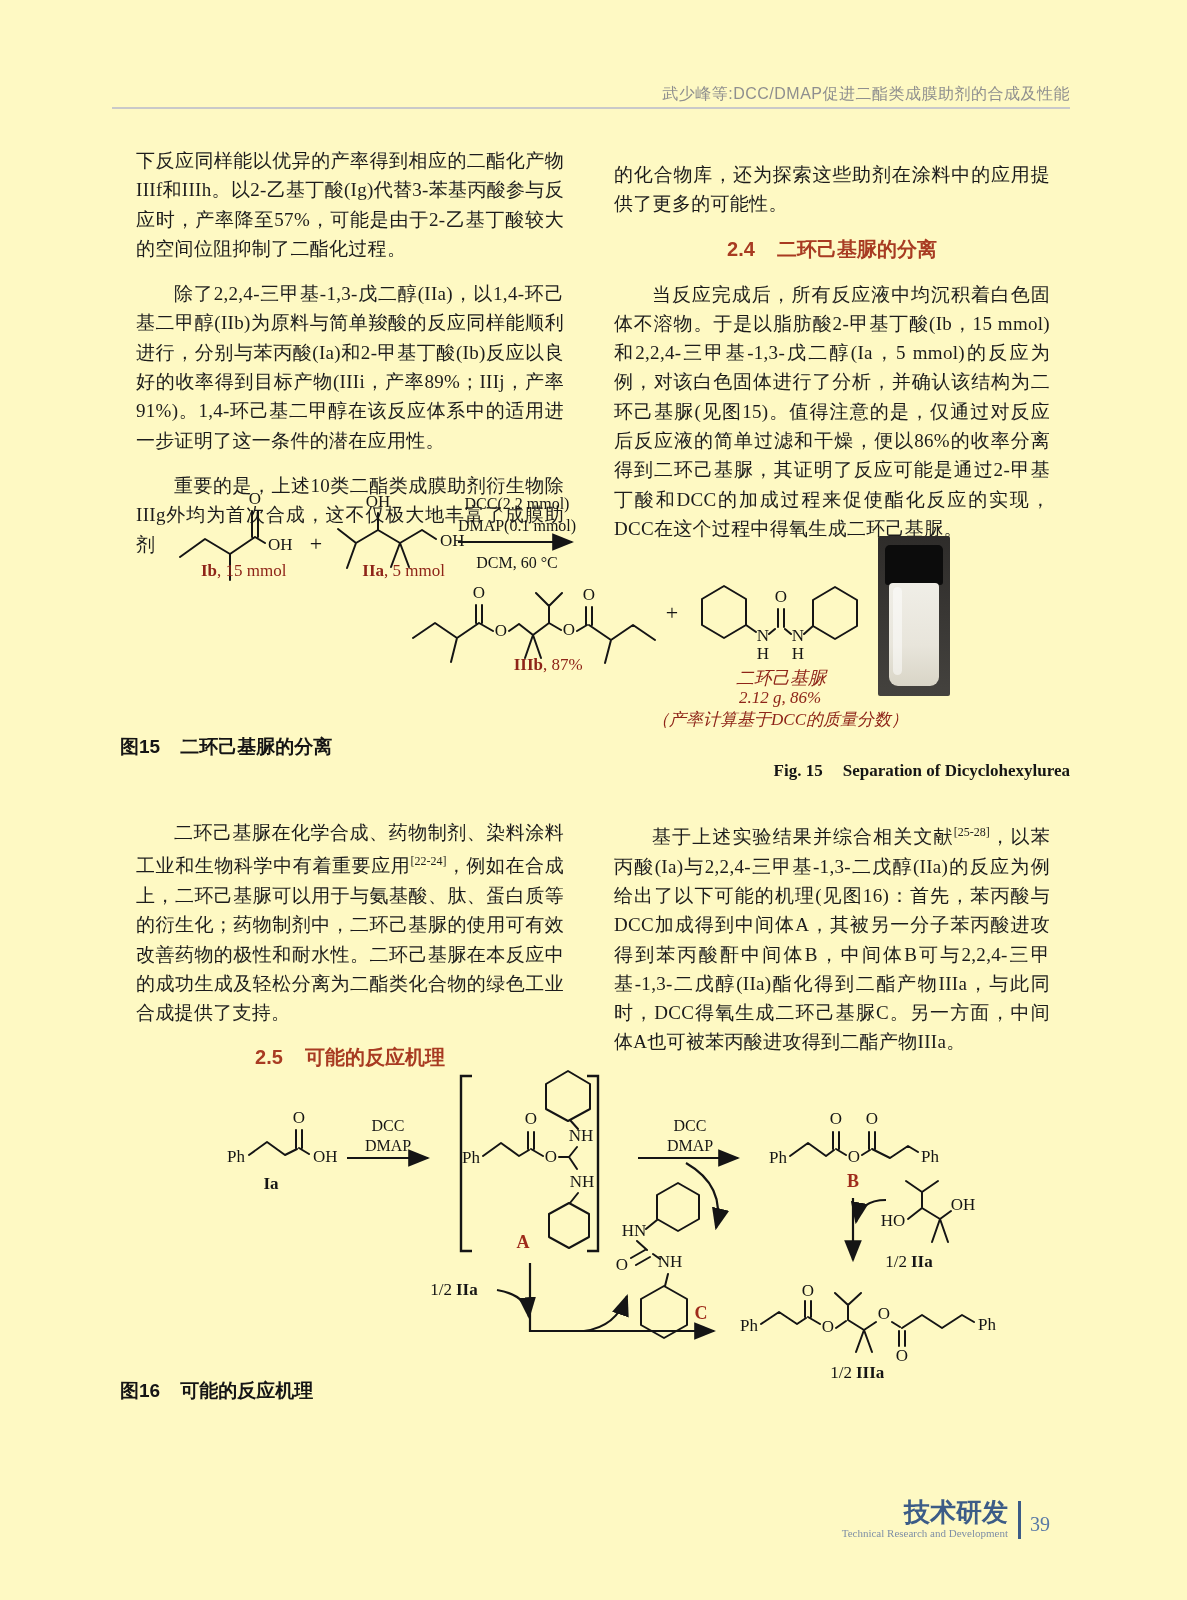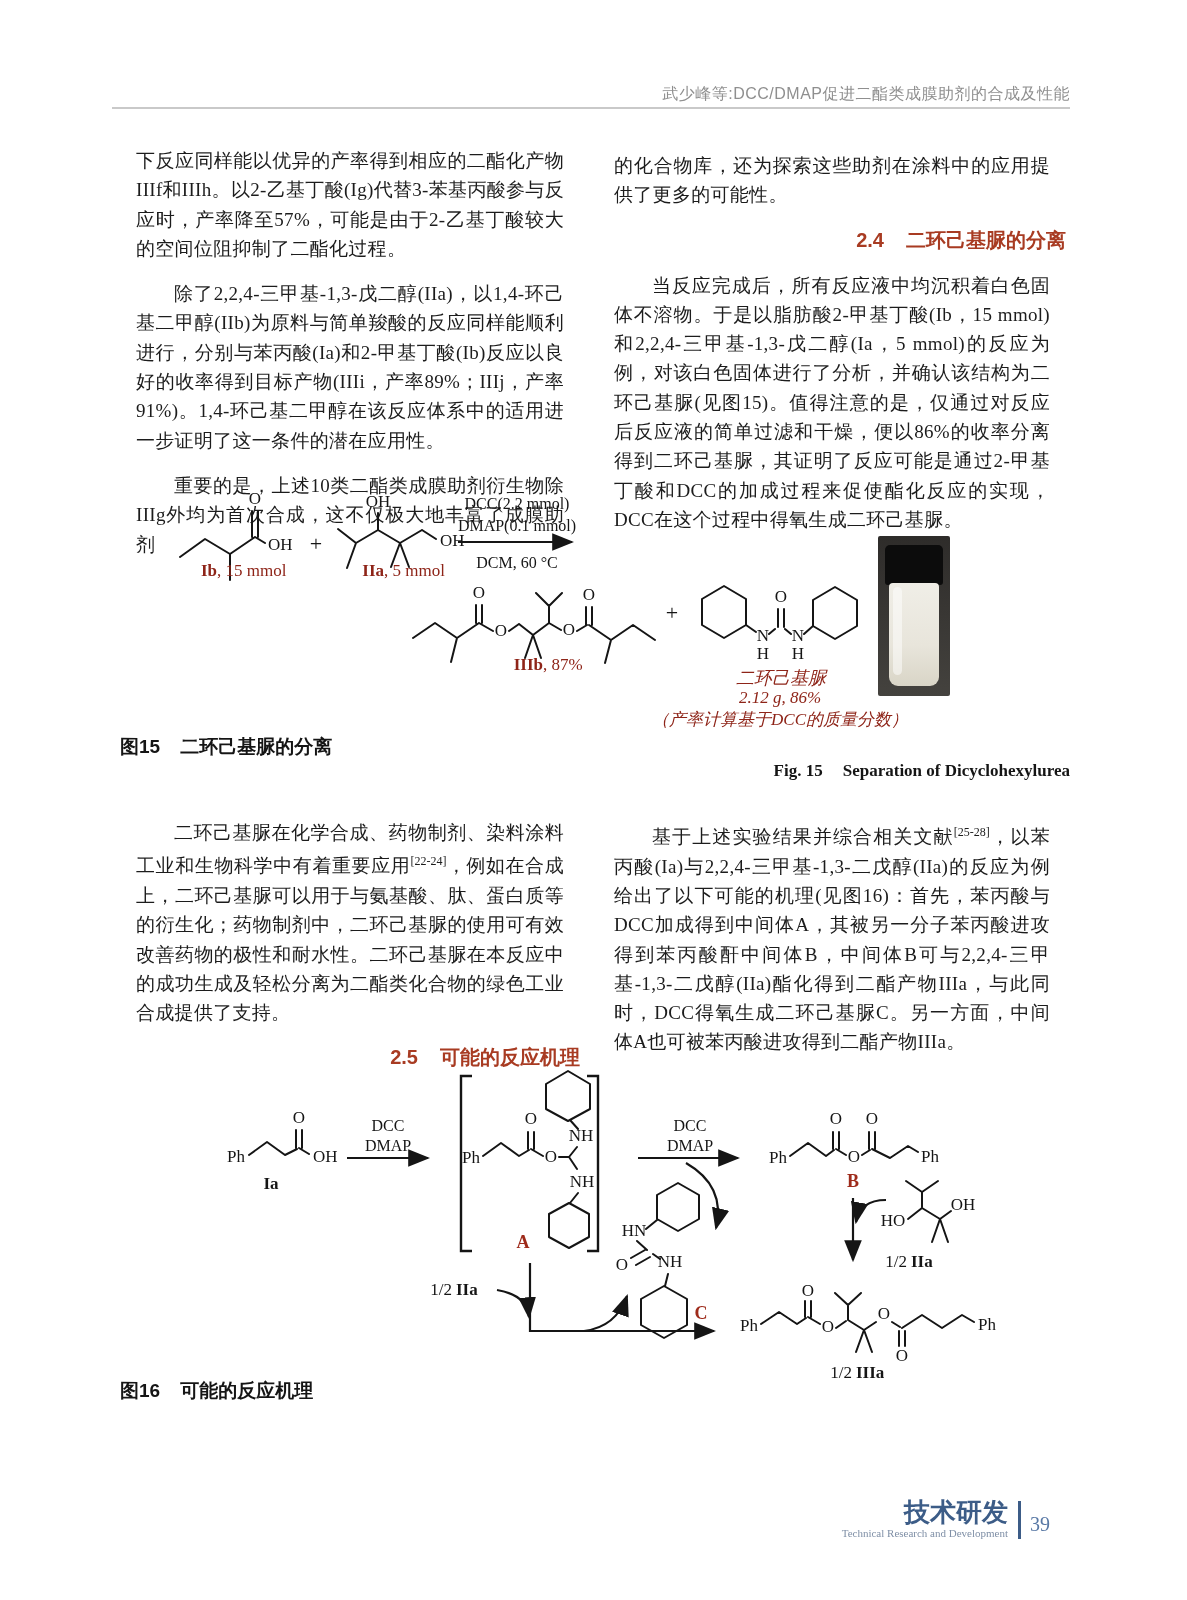--- a/index.html
+++ b/index.html
@@ -1,26 +1,26 @@
 <!DOCTYPE html>
 <html><head>
 <meta charset="utf-8">
 <style>
   html,body{margin:0;padding:0;background:#e9e9e9}
-  .page{position:relative;width:1187px;height:1600px;background:#ffffff;margin:0 auto;
+  .page{position:relative;width:1187px;height:1600px;background:#fef9c3;margin:0 auto;
         font-family:"Liberation Serif",serif;color:#1c1c1c;overflow:hidden}
   .running-head{position:absolute;top:84px;right:117px;font-family:"Liberation Sans",sans-serif;
         font-size:16px;color:#8f8f8f;letter-spacing:.5px}
   .head-rule{position:absolute;top:107px;left:112px;width:958px;height:2px;background:#c9c9c9}
   .col{position:absolute;font-size:19px;line-height:29.3px;text-align:justify;letter-spacing:.3px}
   .col p{margin:16px}
   .indent{text-indent:2em}
   sup{font-size:12px;letter-spacing:0}
   .sec{margin:3px 0 2px;font-family:"Liberation Sans",sans-serif;font-size:20px;font-weight:bold;
-       color:#a83b22;letter-spacing:0;text-align:right;line-height:29px;text-indent:0}
+       color:#a83b22;letter-spacing:0;text-align:center;line-height:29px;text-indent:0}
   .sec .sec-title{margin-left:22px}
   .fig{position:absolute}
   svg text{font-family:"Liberation Serif",serif}
   .bond{stroke:#151515;stroke-width:2;fill:none;stroke-linecap:round;stroke-linejoin:round}
   .bracket{stroke:#151515;stroke-width:2.4;fill:none}
   .arrowln{stroke:#151515;stroke-width:2.2;fill:none}
   .atom{font-size:17px;fill:#151515}
   .cond{font-size:16px;fill:#151515}
   .plus{font-size:22px;fill:#151515}
   .blk{font-size:17px;fill:#151515}
@@ -59,21 +59,21 @@
 
   <div class="running-head">武少峰等:DCC/DMAP促进二酯类成膜助剂的合成及性能</div>
   <div class="head-rule"></div>
 
   <div class="col" style="left:120px;top:130px;width:460px">
     <p>下反应同样能以优异的产率得到相应的二酯化产物IIIf和IIIh。以2-乙基丁酸(Ig)代替3-苯基丙酸参与反应时，产率降至57%，可能是由于2-乙基丁酸较大的空间位阻抑制了二酯化过程。</p>
     <p class="indent">除了2,2,4-三甲基-1,3-戊二醇(IIa)，以1,4-环己基二甲醇(IIb)为原料与简单羧酸的反应同样能顺利进行，分别与苯丙酸(Ia)和2-甲基丁酸(Ib)反应以良好的收率得到目标产物(IIIi，产率89%；IIIj，产率91%)。1,4-环己基二甲醇在该反应体系中的适用进一步证明了这一条件的潜在应用性。</p>
     <p class="indent">重要的是，上述10类二酯类成膜助剂衍生物除IIIg外均为首次合成，这不仅极大地丰富了成膜助剂</p>
   </div>
 
-  <div class="col" style="left:598px;top:135px;width:468px">
+  <div class="col" style="left:598px;top:144px;width:468px">
     <p>的化合物库，还为探索这些助剂在涂料中的应用提供了更多的可能性。</p>
     <h3 class="sec"><span class="sec-num">2.4</span><span class="sec-title">二环己基脲的分离</span></h3>
     <p class="indent">当反应完成后，所有反应液中均沉积着白色固体不溶物。于是以脂肪酸2-甲基丁酸(Ib，15 mmol)和2,2,4-三甲基-1,3-戊二醇(Ia，5 mmol)的反应为例，对该白色固体进行了分析，并确认该结构为二环己基脲(见图15)。值得注意的是，仅通过对反应后反应液的简单过滤和干燥，便以86%的收率分离得到二环己基脲，其证明了反应可能是通过2-甲基丁酸和DCC的加成过程来促使酯化反应的实现，DCC在这个过程中得氧生成二环己基脲。</p>
   </div>
 
   <div class="fig" style="left:120px;top:480px;width:950px;height:312px">
     <svg width="950" height="312" viewBox="120 480 950 312">
       <defs>
         <marker id="ah15" viewBox="0 0 10 8" refX="9" refY="4" markerWidth="10" markerHeight="8" orient="auto">
           <path d="M0,0 L10,4 L0,8 Z" fill="#151515"></path>

